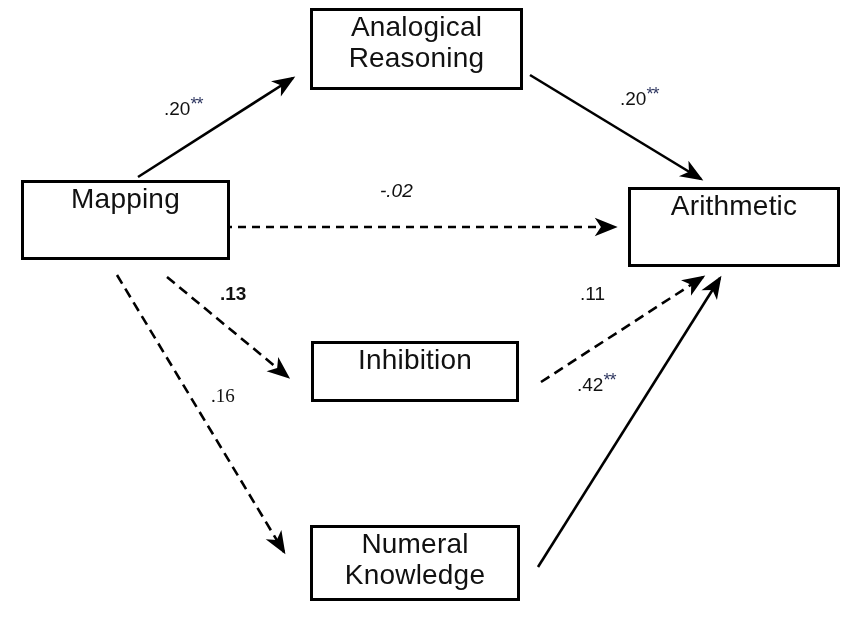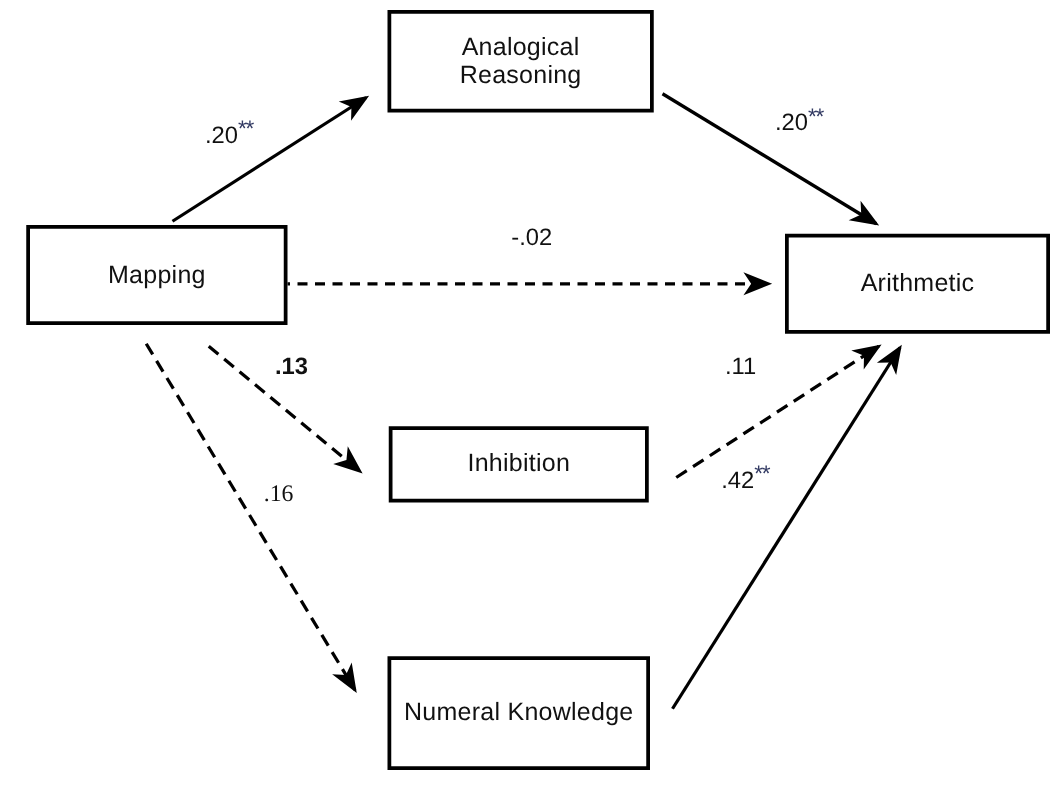--- a/index.html
+++ b/index.html
@@ -33,49 +33,49 @@
   }
   .arrows-layer line.dashed-h {
     stroke-dasharray: 8 6;
   }
   .node {
     position: absolute;
     box-sizing: border-box;
     border: 3px solid #000000;
     background: #ffffff;
     display: flex;
-    align-items: center;
+    align-items: flex-start;
     justify-content: center;
     text-align: center;
-    font-size: 20px;
+    font-size: 28px;
     line-height: 1.12;
     letter-spacing: 0.2px;
   }
   .node .node-label { display: block; padding: 0 8px; }
   #node-mapping     { left: 21px;   top: 180px; width: 209px; height: 80px; }
   #node-analogical  { left: 310px; top: 8px;   width: 213px; height: 82px; }
   #node-arithmetic  { left: 628px; top: 187px; width: 212px; height: 80px; }
   #node-inhibition  { left: 311px; top: 341px; width: 208px; height: 61px; }
-  #node-numeral     { left: 310px; top: 525px; width: 210px; height: 91px; }
+  #node-numeral     { left: 310px; top: 525px; width: 210px; height: 76px; }
   .coef {
     position: absolute;
     font-size: 19px;
     color: #111111;
     white-space: nowrap;
   }
   .coef .sig {
     color: #323a63;
     font-size: 0.95em;
     position: relative;
     top: -0.3em;
     letter-spacing: -1px;
   }
   #coef-p0 { left: 164px; top: 98px; }
   #coef-p1 { left: 620px; top: 88px; }
-  #coef-p2 { left: 409px; top: 180px; }
+  #coef-p2 { left: 380px; top: 180px; font-style: italic; }
   #coef-p3 { left: 220px; top: 283px; font-weight: bold; }
   #coef-p4 { left: 580px; top: 283px; }
   #coef-p5 { left: 211px; top: 385px; font-family: Liberation Serif, serif; }
   #coef-p6 { left: 577px; top: 374px; }
 </style>
 </head>
 <body>
 
 <div class="canvas">
 

